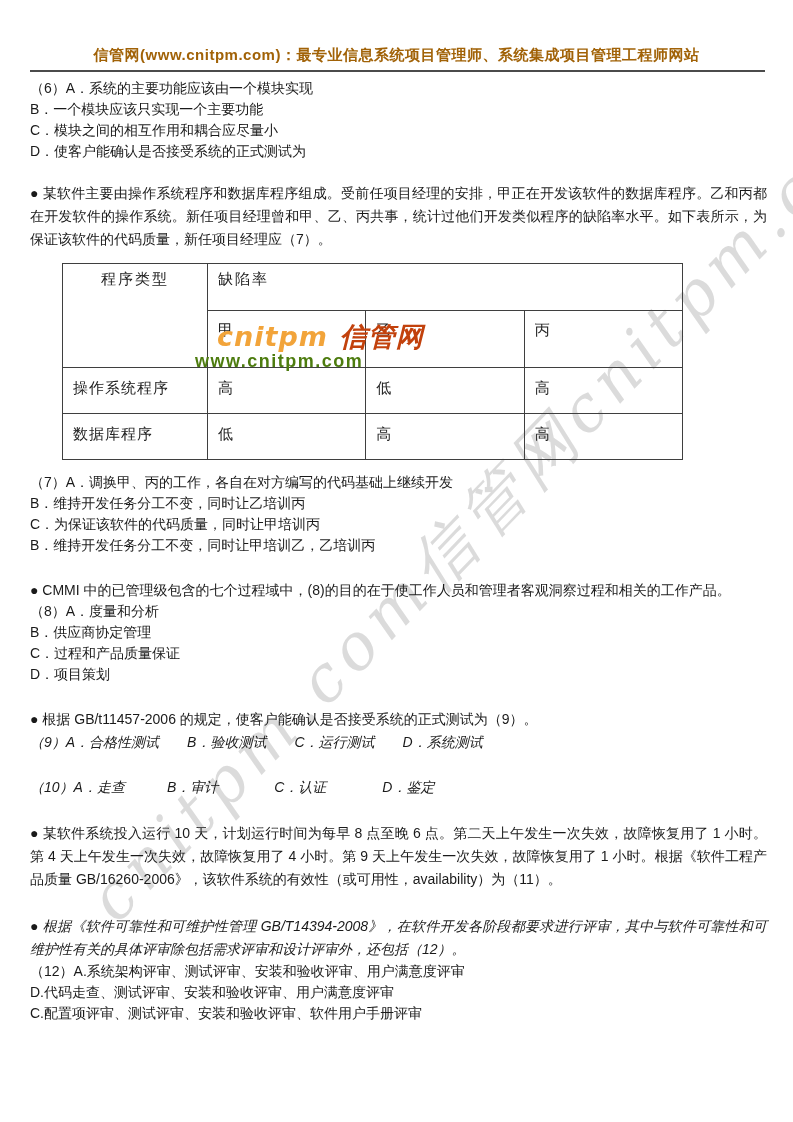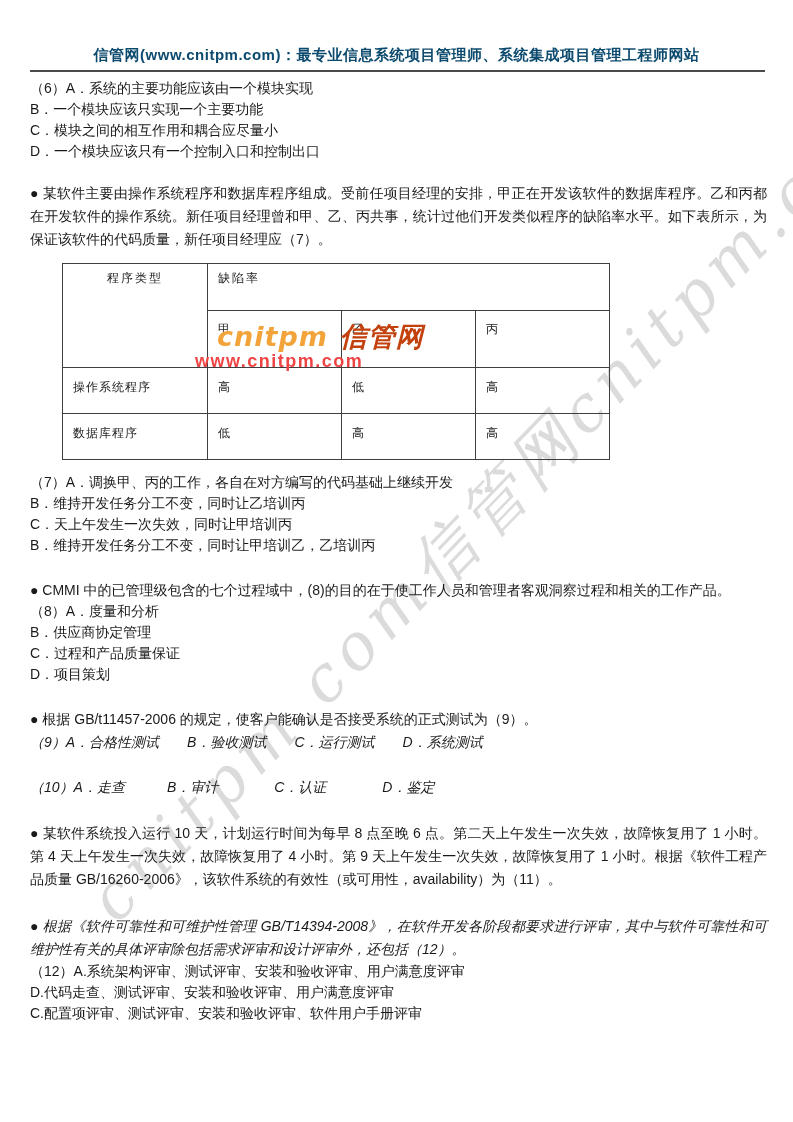--- a/index.html
+++ b/index.html
@@ -24,21 +24,21 @@
     white-space:nowrap;
     color:#b9b9b9;
     opacity:0.5;
     z-index:0;
     pointer-events:none;
   }
   .header{
     position:relative;z-index:1;
     margin-top:46px;
     text-align:center;
-    color:#0c4a6e;
+    color:#a16207;
     font-weight:bold;
     font-size:15px;
     letter-spacing:0.5px;
   }
   .header-rule{
     position:relative;z-index:1;
     border:none;
     border-top:2px solid #4b4b4b;
     margin:5px 28px 0 30px;
   }
@@ -58,22 +58,22 @@
   .gap-block{margin-top:24px;}
   .inline-opts{margin-top:2px !important;font-style:italic;}
   
   .table-wrap{
     position:relative;
     margin:12px 0 12px 32px;
     width:536px;
   }
   table.defect{
     border-collapse:collapse;
-    width:548px;
-    font-size:12px;
+    width:621px;
+    font-size:15px;
     color:#222;
     padding-left:15px;
   }
   table.defect td{
     border:1.5px solid #3f3f3f;
     padding:4px 10px;
     vertical-align:top;
   }
   td.corner{
     width:124px;
@@ -106,42 +106,42 @@
     font-size:27px;
     color:#f2a43a;
     letter-spacing:1px;
     white-space:nowrap;
   }
   .logo-line .cjk{color:#c2410c;margin-left:12px;}
   .logo-url{
     margin-top:2px;
     font-weight:bold;
     font-size:18px;
-    color:#ef4444;
+    color:#4d7c0f;
     letter-spacing:1.5px;
     white-space:nowrap;
   }
 </style>
 </head>
 <body>
 
 <div class="page">
 
   <div class="diag-wm">cnitpm.com信管网cnitpm.com</div>
 
   <div class="header">信管网(www.cnitpm.com)：最专业信息系统项目管理师、系统集成项目管理工程师网站</div>
   <hr class="header-rule">
 
   <div class="content">
 
     <div>
       <p class="opt-line">（6）A．系统的主要功能应该由一个模块实现</p>
       <p class="opt-line">B．一个模块应该只实现一个主要功能</p>
       <p class="opt-line">C．模块之间的相互作用和耦合应尽量小</p>
-      <p class="opt-line">D．一个模块应该只有一个控制入口和控制出口</p>
+      <p class="opt-line">D．使客户能确认是否接受系统的正式测试为</p>
     </div>
 
     <p class="intro">● 某软件主要由操作系统程序和数据库程序组成。受前任项目经理的安排，甲正在开发该软件的数据库程序。乙和丙都在开发软件的操作系统。新任项目经理曾和甲、乙、丙共事，统计过他们开发类似程序的缺陷率水平。如下表所示，为保证该软件的代码质量，新任项目经理应（7）。</p>
 
     <div class="table-wrap">
       <table class="defect">
         <tbody>
           <tr>
             <td class="corner" rowspan="2">程序类型</td>
             <td class="span-head" colspan="3">缺陷率</td>
@@ -167,21 +167,21 @@
       </table>
       <div class="logo-wm">
         <div class="logo-line"><span>cnitpm</span><span class="cjk">信管网</span></div>
         <div class="logo-url">www.cnitpm.com</div>
       </div>
     </div>
 
     <div>
       <p class="opt-line">（7）A．调换甲、丙的工作，各自在对方编写的代码基础上继续开发</p>
       <p class="opt-line">B．维持开发任务分工不变，同时让乙培训丙</p>
-      <p class="opt-line">C．天上午发生一次失效，同时让甲培训丙</p>
+      <p class="opt-line">C．为保证该软件的代码质量，同时让甲培训丙</p>
       <p class="opt-line">B．维持开发任务分工不变，同时让甲培训乙，乙培训丙</p>
     </div>
 
     <div class="gap-block">
       <p class="opt-line">● CMMI 中的已管理级包含的七个过程域中，(8)的目的在于使工作人员和管理者客观洞察过程和相关的工作产品。</p>
       <p class="opt-line">（8）A．度量和分析</p>
       <p class="opt-line">B．供应商协定管理</p>
       <p class="opt-line">C．过程和产品质量保证</p>
       <p class="opt-line">D．项目策划</p>
     </div>

